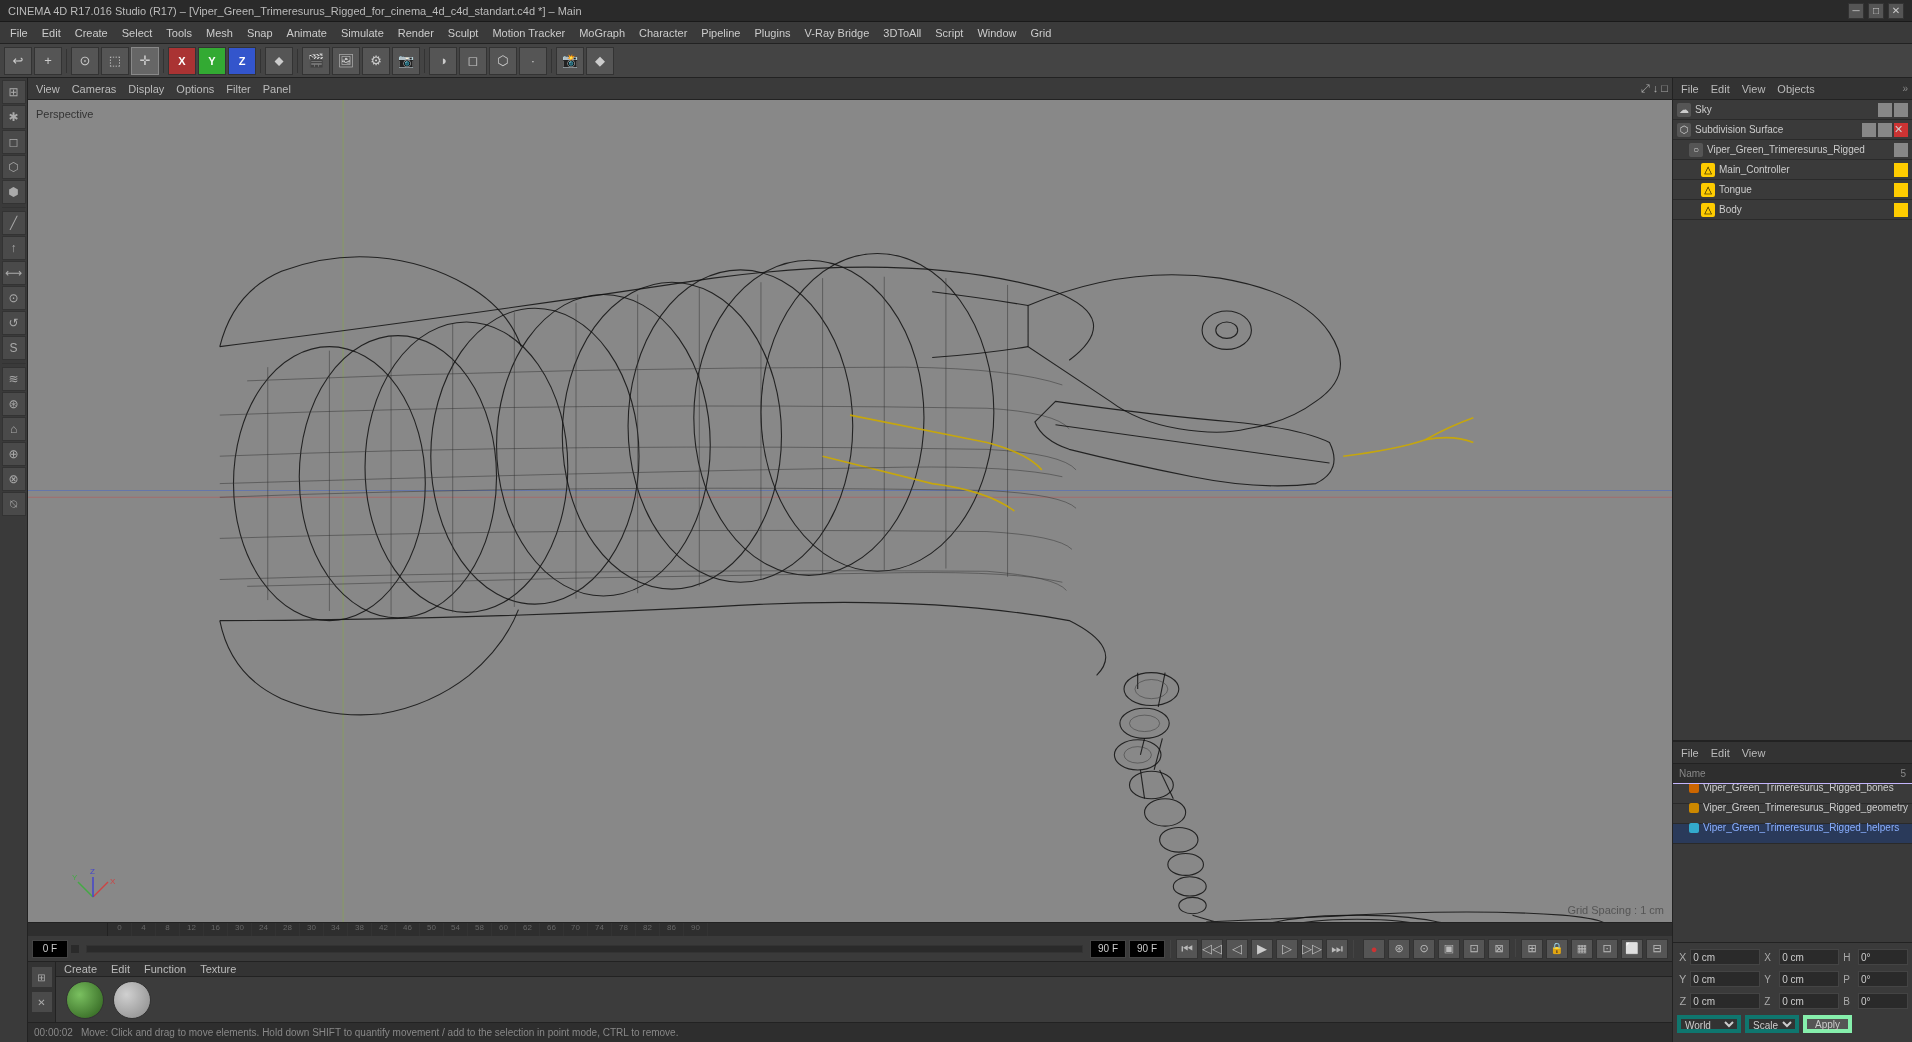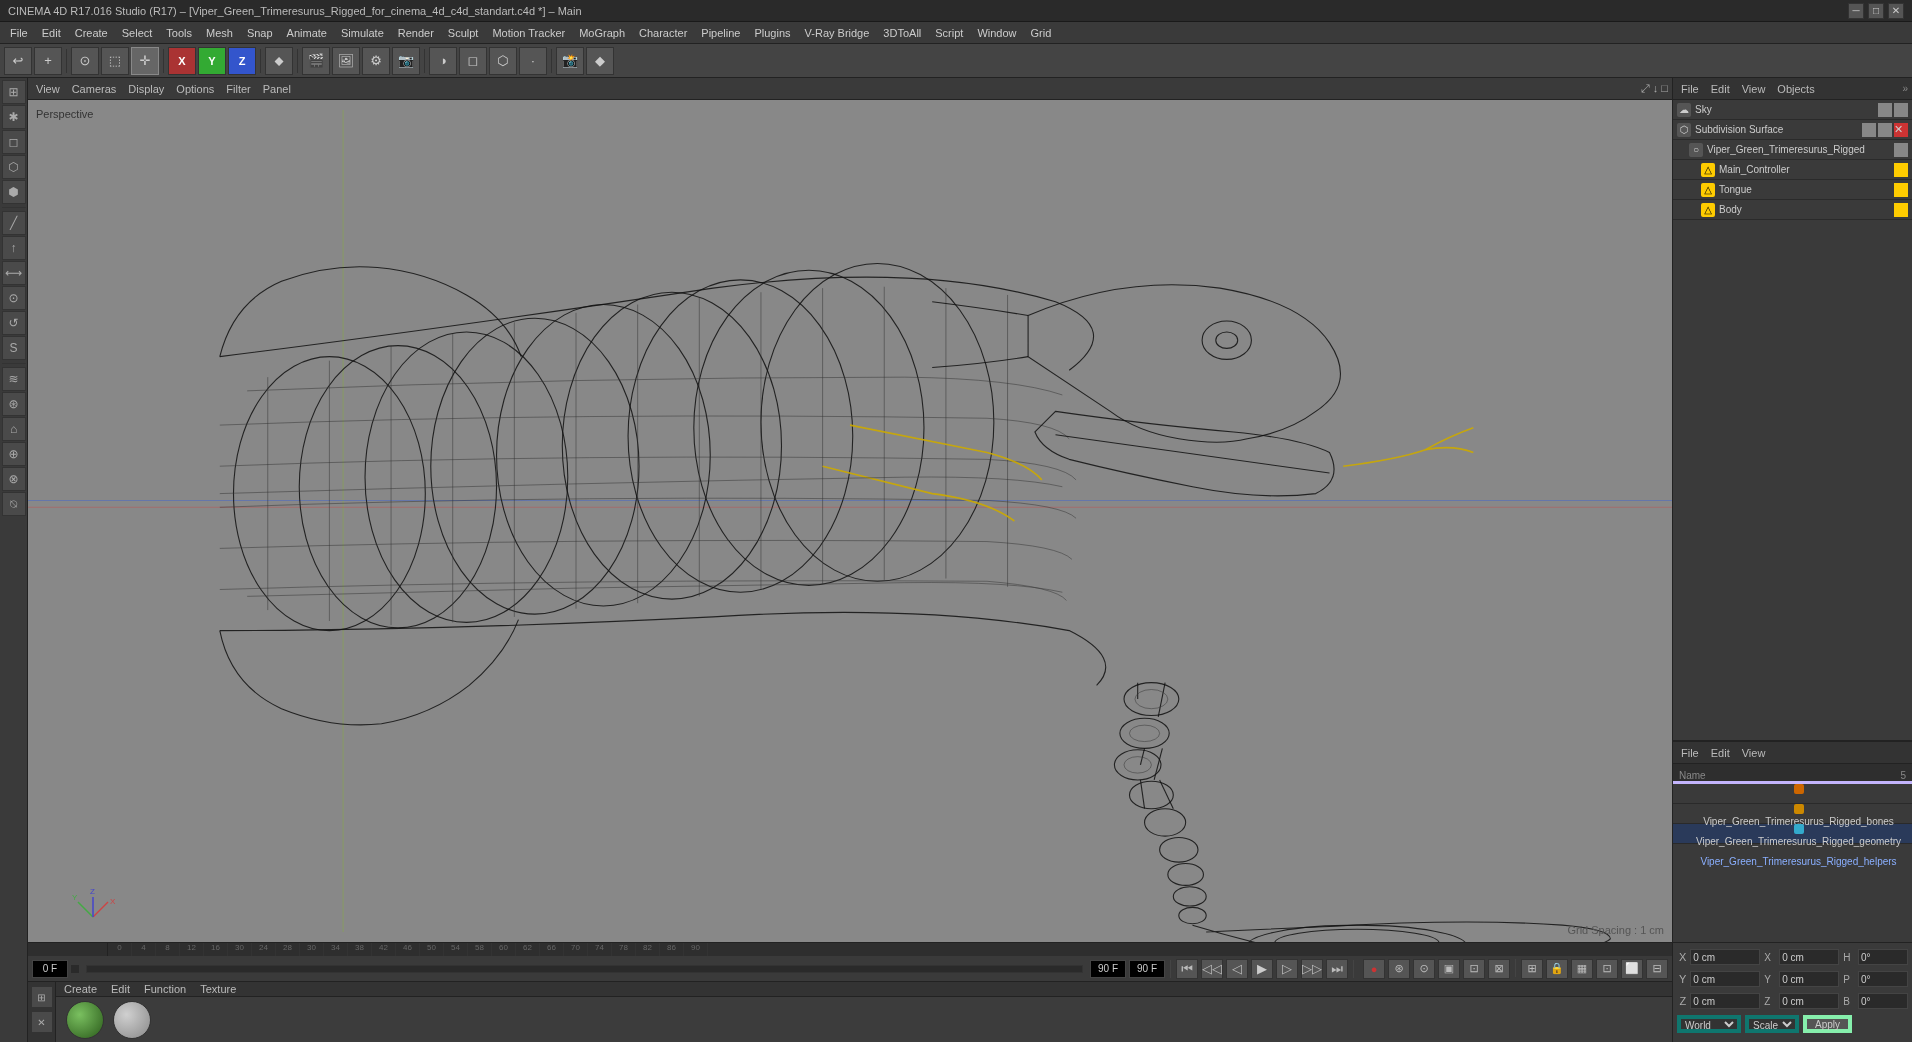--- a/index.html
+++ b/index.html
@@ -233,40 +233,39 @@
       display: flex;
       align-items: center;
       padding: 0 4px;
       gap: 4px;
       border-bottom: 1px solid #222;
     }
     #scene-header {
       height: 20px;
       background: #2e2e2e;
       display: flex;
-      align-items: flex-end;
+      align-items: center;
       padding: 0 6px;
-      border-bottom: 3px solid #c4b5fd;
+      border-bottom: 1px solid #c4b5fd;
       font-size: 10px;
       color: #888;
     }
     #scene-list {
       flex: 1;
       background: #3a3a3a;
       overflow-y: auto;
     }
     .scene-item {
       height: 20px;
       display: flex;
       align-items: center;
       padding: 0 4px 12px 16px;
-      gap: 22px;
+      gap: 4px;
       border-bottom: 1px solid #2a2a2a;
       cursor: pointer;
-      flex-direction: column;
     }
     .scene-item-label { font-size: 10px; }
     .scene-item.highlighted { background: #2a3a5a; }
     .scene-item.highlighted .scene-item-label { color: #8aafff; }
 
     
     #coord-panel {
       height: 100px;
       background: #3a3a3a;
       border-top: 1px solid #222;
@@ -787,20 +786,24 @@
             <div class="mat-name">Snake_C</div>
           </div>
           <div class="mat-item">
             <div class="mat-sphere2"></div>
             <div class="mat-name">lambert</div>
           </div>
         </div>
       </div>
     </div>
 
+    <div id="status-strip">
+      <span id="status-time">00:00:02</span>
+      <span id="status-msg">Move: Click and drag to move elements. Hold down SHIFT to quantify movement / add to the selection in point mode, CTRL to remove.</span>
+    </div>
 
   </div>
 
   <div id="right-panel">
 
     <div id="obj-manager">
       <div id="obj-toolbar">
         <span class="obj-tb-btn">File</span>
         <span class="obj-tb-btn">Edit</span>
         <span class="obj-tb-btn">View</span>

